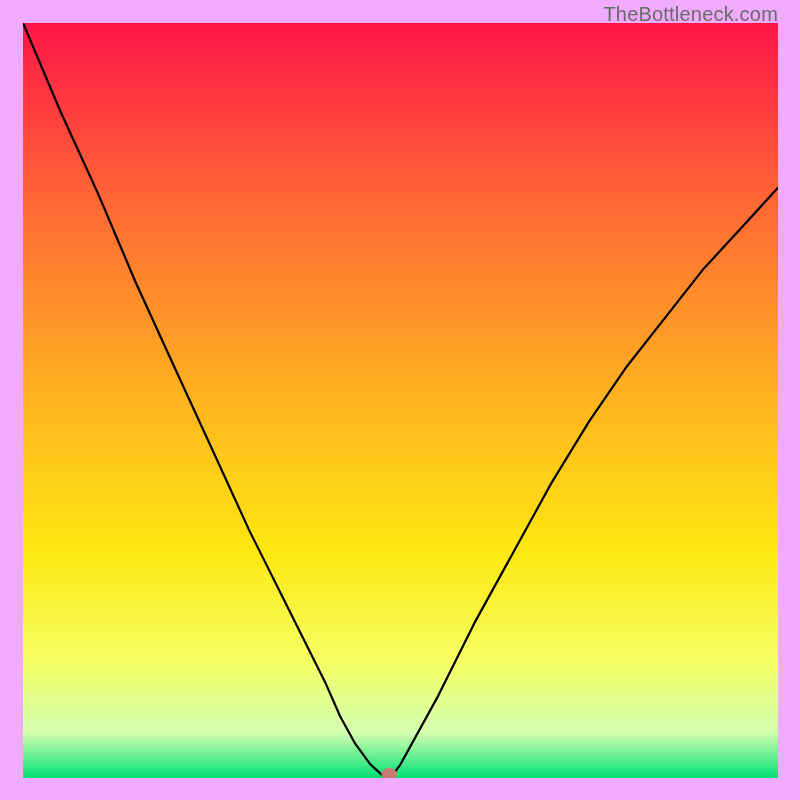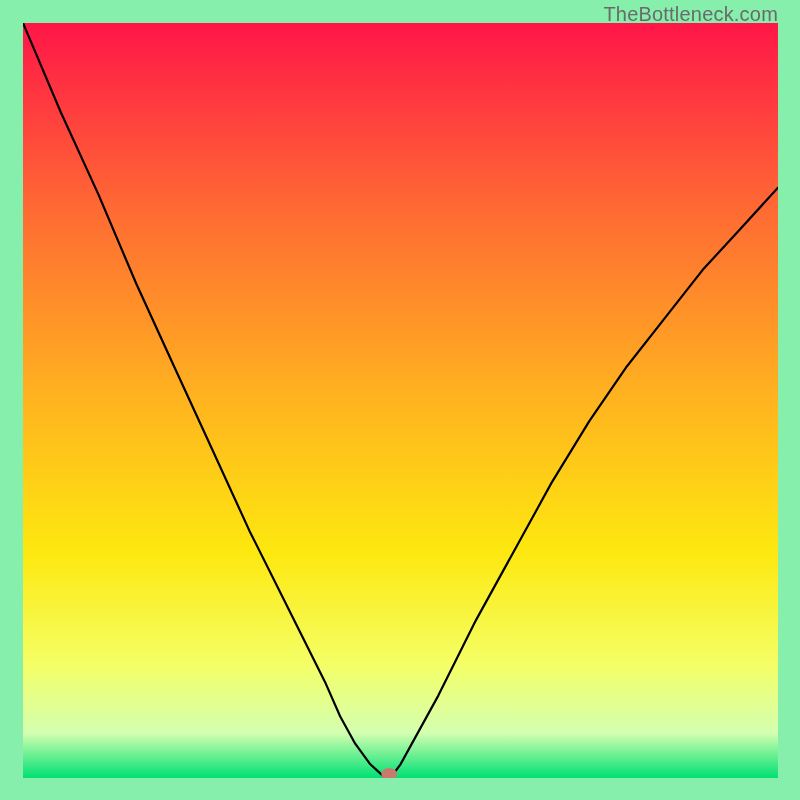--- a/index.html
+++ b/index.html
@@ -8,21 +8,21 @@
     width: 800px;
     height: 800px;
     background: #000;
     overflow: hidden;
     font-family: Arial, Helvetica, sans-serif;
   }
   .frame {
     position: absolute;
     left: 0; top: 0;
     width: 800px; height: 800px;
-    background: #86efac;
+    background: #f0abfc;
   }
   .plot-area {
     position: absolute;
     left: 23px;
     top: 23px;
     width: 755px;
     height: 755px;
     
   }
   .watermark {

